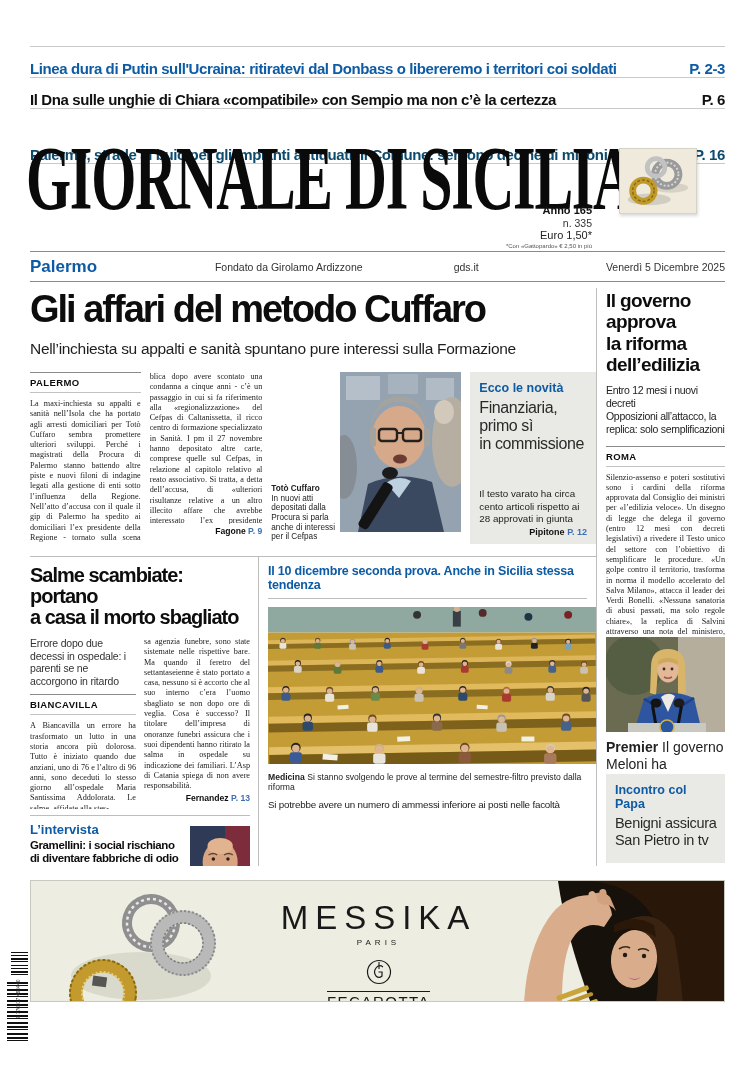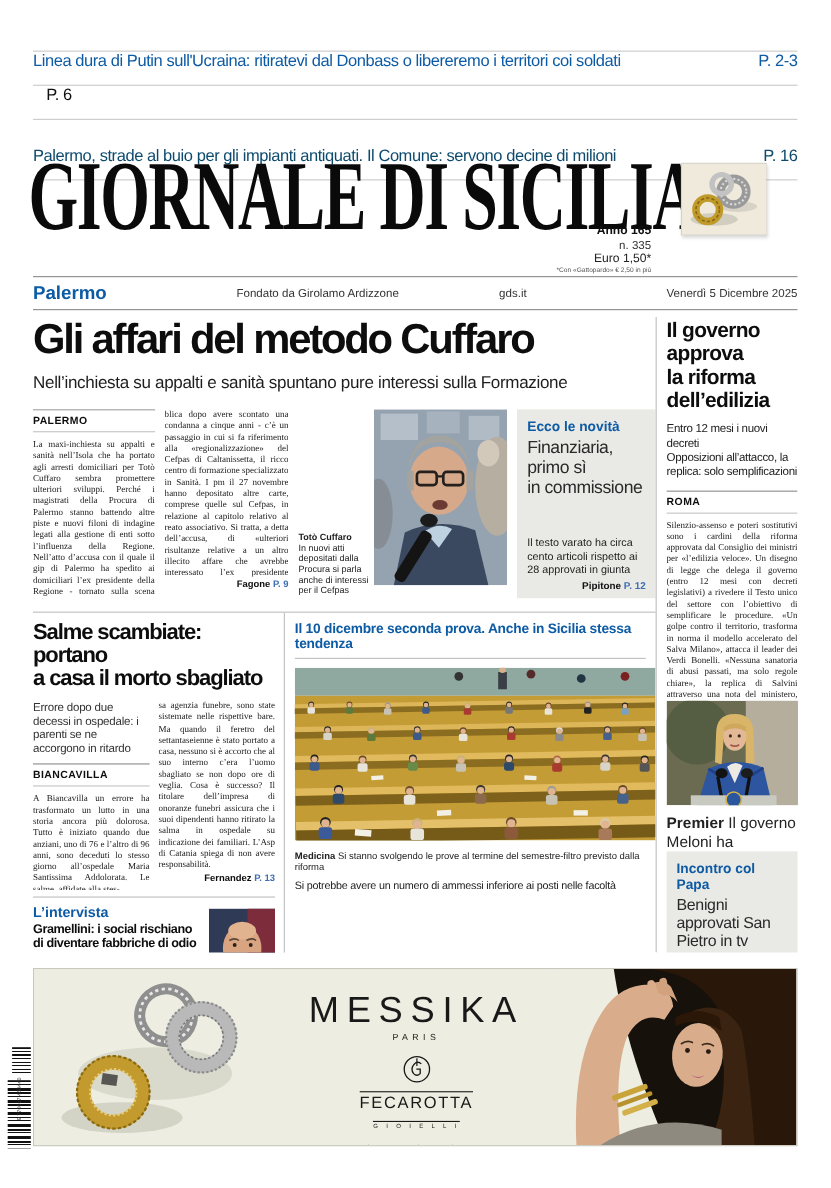--- a/index.html
+++ b/index.html
@@ -2,22 +2,22 @@
 <html><head>
 <meta charset="utf-8">
 <style>
   * { margin:0; padding:0; box-sizing:border-box; }
   html,body { background:#ffffff; }
   .page { position:relative; width:755px; height:1080px; background:#fff; overflow:hidden;
           font-family:"Liberation Sans", sans-serif; color:#111; }
 
   
   .topstrip { position:absolute; left:30px; right:30px; top:46px; border-top:1px solid #c9c9c9; }
-  .toprow { display:flex; justify-content:space-between; align-items:flex-start; height:31px;
-            border-bottom:1px solid #c9c9c9; font-weight:normal; font-size:15px; letter-spacing:-0.4px; }
+  .toprow { display:flex; justify-content:space-between; align-items:flex-end; height:31px;
+            border-bottom:1px solid #c9c9c9; font-weight:bold; font-size:15px; letter-spacing:-0.4px; }
   .toprow .pg { flex:none; margin-left:12px; }
   .c-blue { color:#0d5ba4; } .c-black { color:#101010; } .c-gray { color:#0c4a6e;margin-top:24px; }
 
   
   .masthead { position:absolute; left:28px; right:30px; top:140px; height:108px; }
   .mast-title { position:absolute; left:-2px; top:2px; font-family:"Liberation Serif", serif;
                 font-weight:bold; font-size:90px; line-height:0.82; letter-spacing:-2px;
                 transform:scaleX(0.645); transform-origin:0 0; white-space:nowrap; color:#0a0a0a; }
   .mast-anno { position:absolute; right:133px; top:64px; text-align:right; line-height:1.15; }
   .mast-anno .a1 { font-weight:bold; font-size:11px; }
@@ -98,21 +98,21 @@
   .r-body { max-height:168px; overflow:hidden; }
   .r-pg { text-align:right; font-size:9px; margin-top:2px; }
   .r-photoblock { position:absolute; left:9px; top:349px; width:120px; }
   .r-photo { width:120px; height:95px; }
   .r-cap { font-size:14px; line-height:1.2; color:#222; margin-top:3px; }
   .r-cap .ct { font-weight:bold; }
   .papabox { position:absolute; left:9px; top:486px; width:120px; background:#e9e9e5; padding:9px 9px 7px; }
   .papabox .t { font-size:14.5px; line-height:1.15; letter-spacing:-0.3px; color:#2a2a2a; margin-bottom:8px; }
 
   
-  .adwrap { position:absolute; left:30px; right:30px; top:880px; height:162px;
+  .adwrap { position:absolute; left:30px; right:30px; top:880px; height:122px;
             background:#edeee1; border:1px solid #c8c8c0; overflow:hidden; }
   .ad-rings { position:absolute; left:0; top:0; width:215px; height:160px; }
   .ad-center { position:absolute; left:215px; top:0; width:265px; height:160px; text-align:center; }
   .ad-brand { font-size:33px; letter-spacing:7px; color:#191919; margin-top:18px; font-weight:normal; }
   .ad-brand-sub { font-size:8px; letter-spacing:4px; color:#191919; margin-top:1px; }
   .ad-logo { margin:12px auto 0; width:26px; height:26px; }
   .ad-retailer { font-size:15px; letter-spacing:1.5px; color:#191919; border-top:1px solid #191919; display:inline-block; padding-top:1px; margin-top:2px; }
   .ad-retailer-sub { font-size:5.5px; letter-spacing:3px; color:#191919; border-top:1px solid #191919; display:inline-block; padding-top:1px; }
   .ad-addr { font-size:6.5px; color:#4a4a4a; margin-top:10px; }
   .ad-model { position:absolute; right:0; top:0; width:218px; height:160px; }
@@ -129,20 +129,21 @@
 <body>
 
 <div class="page">
 
   <div class="topstrip">
     <div class="toprow c-blue">
       <span>Linea dura di Putin sull'Ucraina: ritiratevi dal Donbass o libereremo i territori coi soldati</span>
       <span class="pg">P. 2-3</span>
     </div>
     <div class="toprow c-black">
+      <span>Il Dna sulle unghie di Chiara «compatibile» con Sempio ma non c’è la certezza</span>
       <span class="pg">P. 6</span>
     </div>
     <div class="toprow c-gray">
       <span>Palermo, strade al buio per gli impianti antiquati. Il Comune: servono decine di milioni</span>
       <span class="pg">P. 16</span>
     </div>
   </div>
 
   <div class="masthead">
     <div class="mast-title">GIORNALE DI SICILIA</div>
@@ -503,21 +504,21 @@
           <rect x="22" y="86" width="78" height="9" fill="#c8cac2"></rect>
           <circle cx="61" cy="90" r="7" fill="#2a56a0" stroke="#d4b24a" stroke-width="1.5"></circle>
         </svg>
         <div class="r-cap">
           <span class="ct">Premier</span>
           <span>Il governo Meloni ha approvato la riforma dell’edilizia</span>
         </div>
       </div>
       <div class="papabox">
         <div class="boxkick">Incontro col Papa</div>
-        <div class="t">Benigni approvati San Pietro in tv</div>
+        <div class="t">Benigni assicura San Pietro in tv</div>
 
       </div>
     </div>
   </div>
 
   <div class="adwrap">
     <svg class="ad-rings" viewBox="0 0 215 160" preserveAspectRatio="none">
       <rect width="215" height="160" fill="#edeee1"></rect>
       <ellipse cx="110" cy="95" rx="70" ry="24" fill="#c9cabb" opacity="0.55"></ellipse>
       <ellipse cx="80" cy="135" rx="55" ry="14" fill="#c2c3b4" opacity="0.6"></ellipse>

